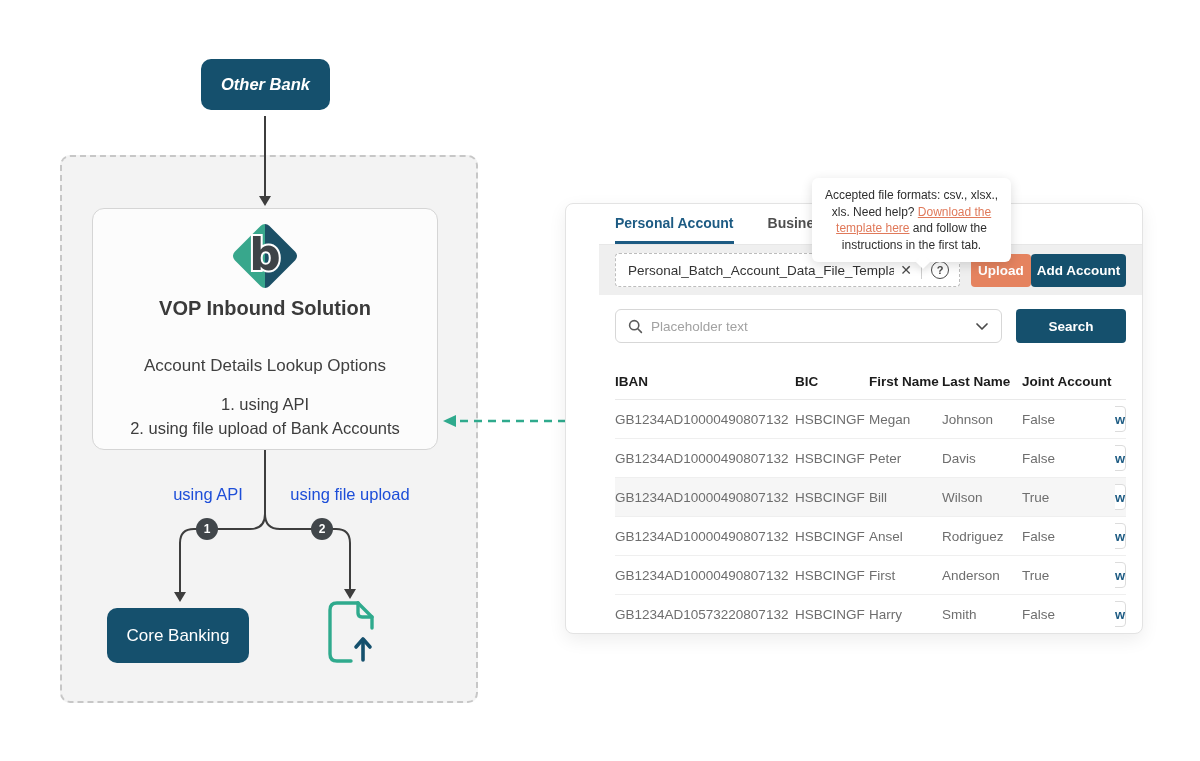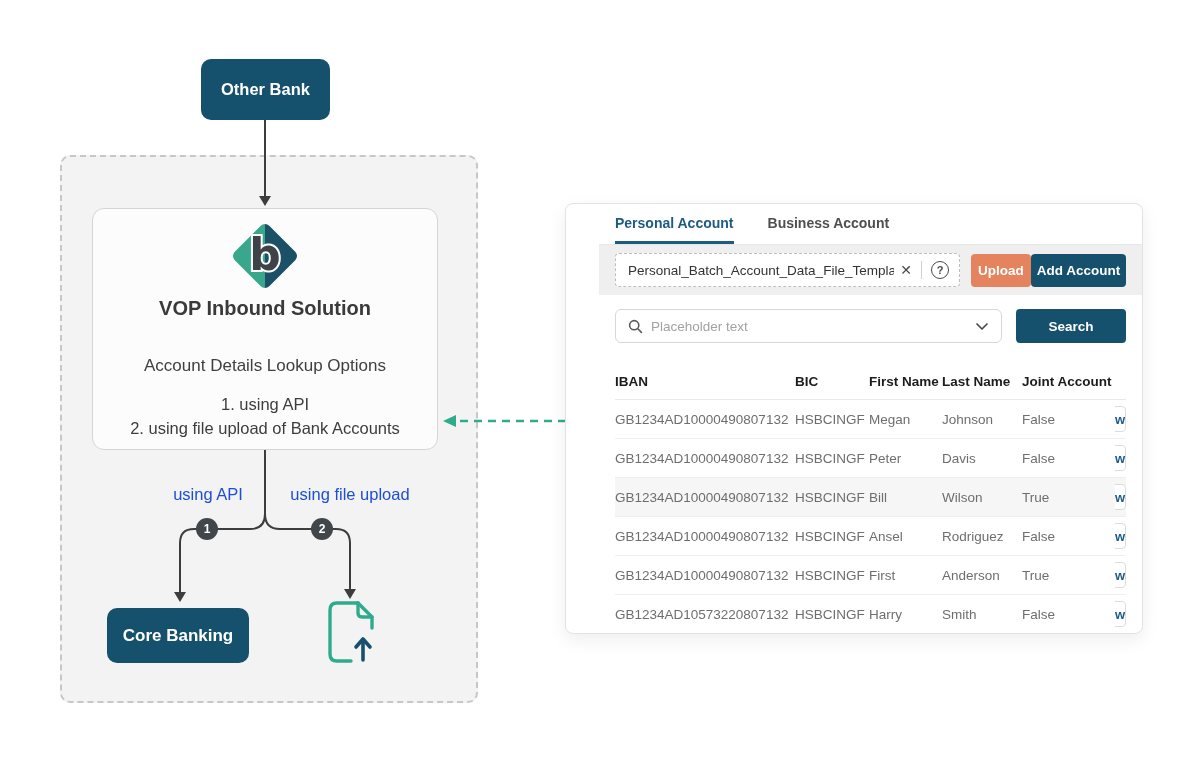--- a/index.html
+++ b/index.html
@@ -8,22 +8,22 @@
   .stage { position:relative; width:1200px; height:761px; background:#ffffff; overflow:hidden; }
 
   
   .dashed-container { position:absolute; left:60px; top:155px; width:418px; height:548px;
     background:#f3f3f3; border:2px dashed #c7c7c7; border-radius:10px; }
   .conn-svg { position:absolute; left:0; top:0; width:1200px; height:761px; pointer-events:none; }
 
   .pill-btn { position:absolute; display:flex; align-items:center; justify-content:center;
     background:#15506d; color:#ffffff; border:none; border-radius:10px; cursor:pointer;
     font-family:"Liberation Sans", sans-serif; }
-  .other-bank { left:201px; top:59px; width:129px; height:61px; font-size:16.5px; font-weight:600; }
-  .core-banking { left:107px; top:608px; width:142px; height:55px; font-size:17px; font-weight:700; }
+  .other-bank { left:201px; top:59px; width:129px; height:51px; font-size:16.5px; font-weight:600;font-style:italic; }
+  .core-banking { left:107px; top:608px; width:142px; height:55px; font-size:17px; font-weight:400; }
 
   .vop-box { position:absolute; left:92px; top:208px; width:346px; height:242px;
     background:#fcfcfc; border:1.5px solid #d5d5d5; border-radius:12px;
     display:flex; flex-direction:column; align-items:center; padding-top:12px; }
   .vop-title { margin-top:6px; font-size:20px; font-weight:700; color:#3a3a3a; }
   .vop-subtitle { margin-top:36px; font-size:17px; color:#404040; }
   .vop-options { margin-top:16px; text-align:center; font-size:16.5px; color:#3d3d3d; line-height:24px; }
 
   .branch-label { position:absolute; width:160px; text-align:center; font-size:16.5px; color:#1d4ed8; }
   .branch-label.left { left:128px; top:485px; }
@@ -246,14 +246,17 @@
             <span class="cell col-last">Smith</span>
             <span class="cell col-joint">False</span>
             <span class="cell col-action">
               <button class="view-btn">View</button>
             </span>
           </div>
         </div>
     </div>
   </div>
 
+  <div class="tooltip">
+    <span>Accepted file formats: csv., xlsx., xls. Need help? </span><a>Download the template here</a><span> and follow the instructions in the first tab.</span>
+  </div>
 
 </div>
 
 </body></html>

